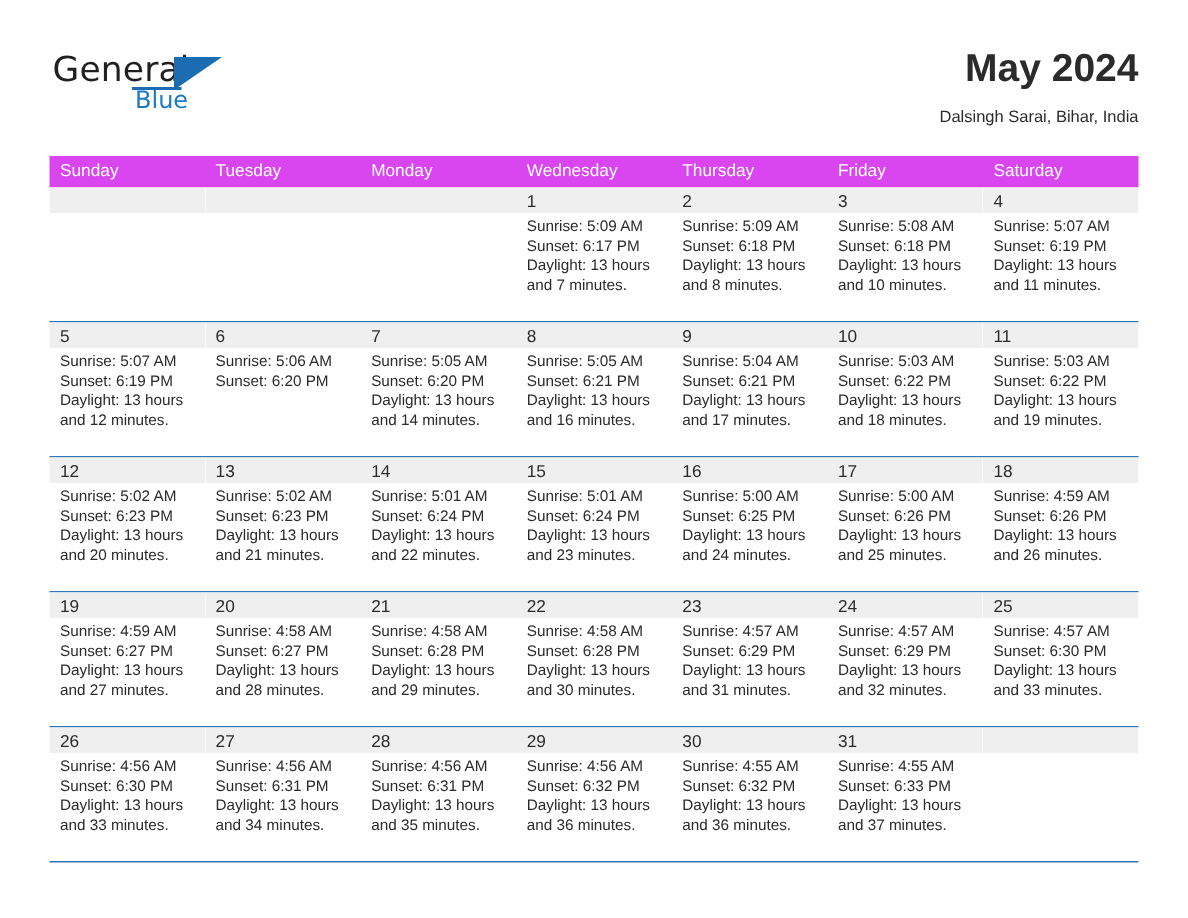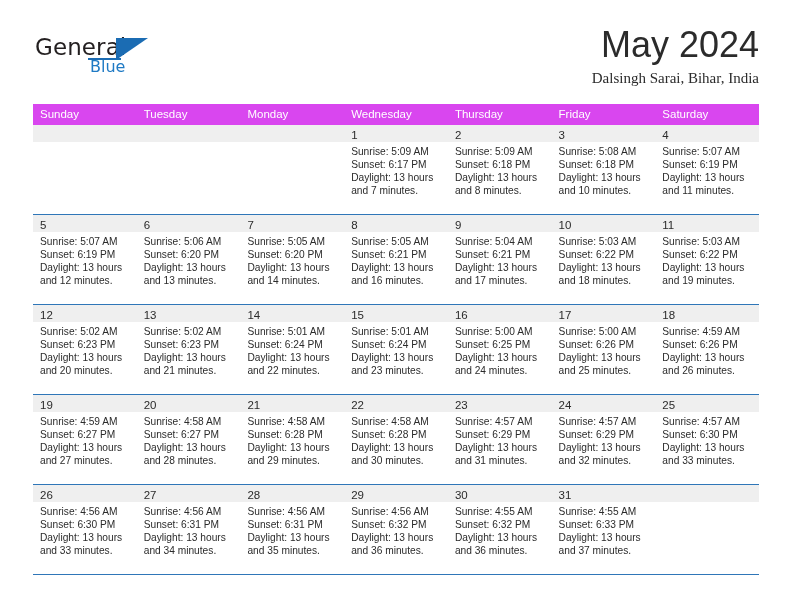--- a/index.html
+++ b/index.html
@@ -73,33 +73,33 @@
     background: #1b6cb3;
   }
 
   .titles {
     position: absolute;
     right: 0;
     top: 0;
     text-align: right;
   }
   .cal-title {
-    font-size: 36px;
-    font-weight: 400;
+    font-size: 26px;
+    font-weight: 700;
     color: #2b2b2b;
     line-height: 34px;
     font-family: "Liberation Sans", sans-serif;
   }
   .cal-subtitle {
-    font-size: 15px;
+    font-size: 11px;
     font-weight: 400;
     color: #2b2b2b;
     line-height: 20px;
     margin-top: 6px;
-    font-family: Liberation Serif, serif;
+    font-family: Liberation Sans, sans-serif;
   }
 
   
   .calendar {
     position: absolute;
     left: 33px;
     top: 104px;
     width: 726px;
   }
   .weekday-row {
@@ -245,21 +245,20 @@
               <div class="day-line">Sunrise: 5:07 AM</div>
               <div class="day-line">Sunset: 6:19 PM</div>
               <div class="day-line wrap">Daylight: 13 hours and 12 minutes.</div>
             </div>
           </div>
           <div class="day-cell">
             <div class="day-num-band"><span class="day-num">6</span></div>
             <div class="day-body">
               <div class="day-line">Sunrise: 5:06 AM</div>
               <div class="day-line">Sunset: 6:20 PM</div>
-              <div class="day-line wrap">Daylight: 13 hours and 13 minutes.</div>
             </div>
           </div>
           <div class="day-cell">
             <div class="day-num-band"><span class="day-num">7</span></div>
             <div class="day-body">
               <div class="day-line">Sunrise: 5:05 AM</div>
               <div class="day-line">Sunset: 6:20 PM</div>
               <div class="day-line wrap">Daylight: 13 hours and 14 minutes.</div>
             </div>
           </div>

